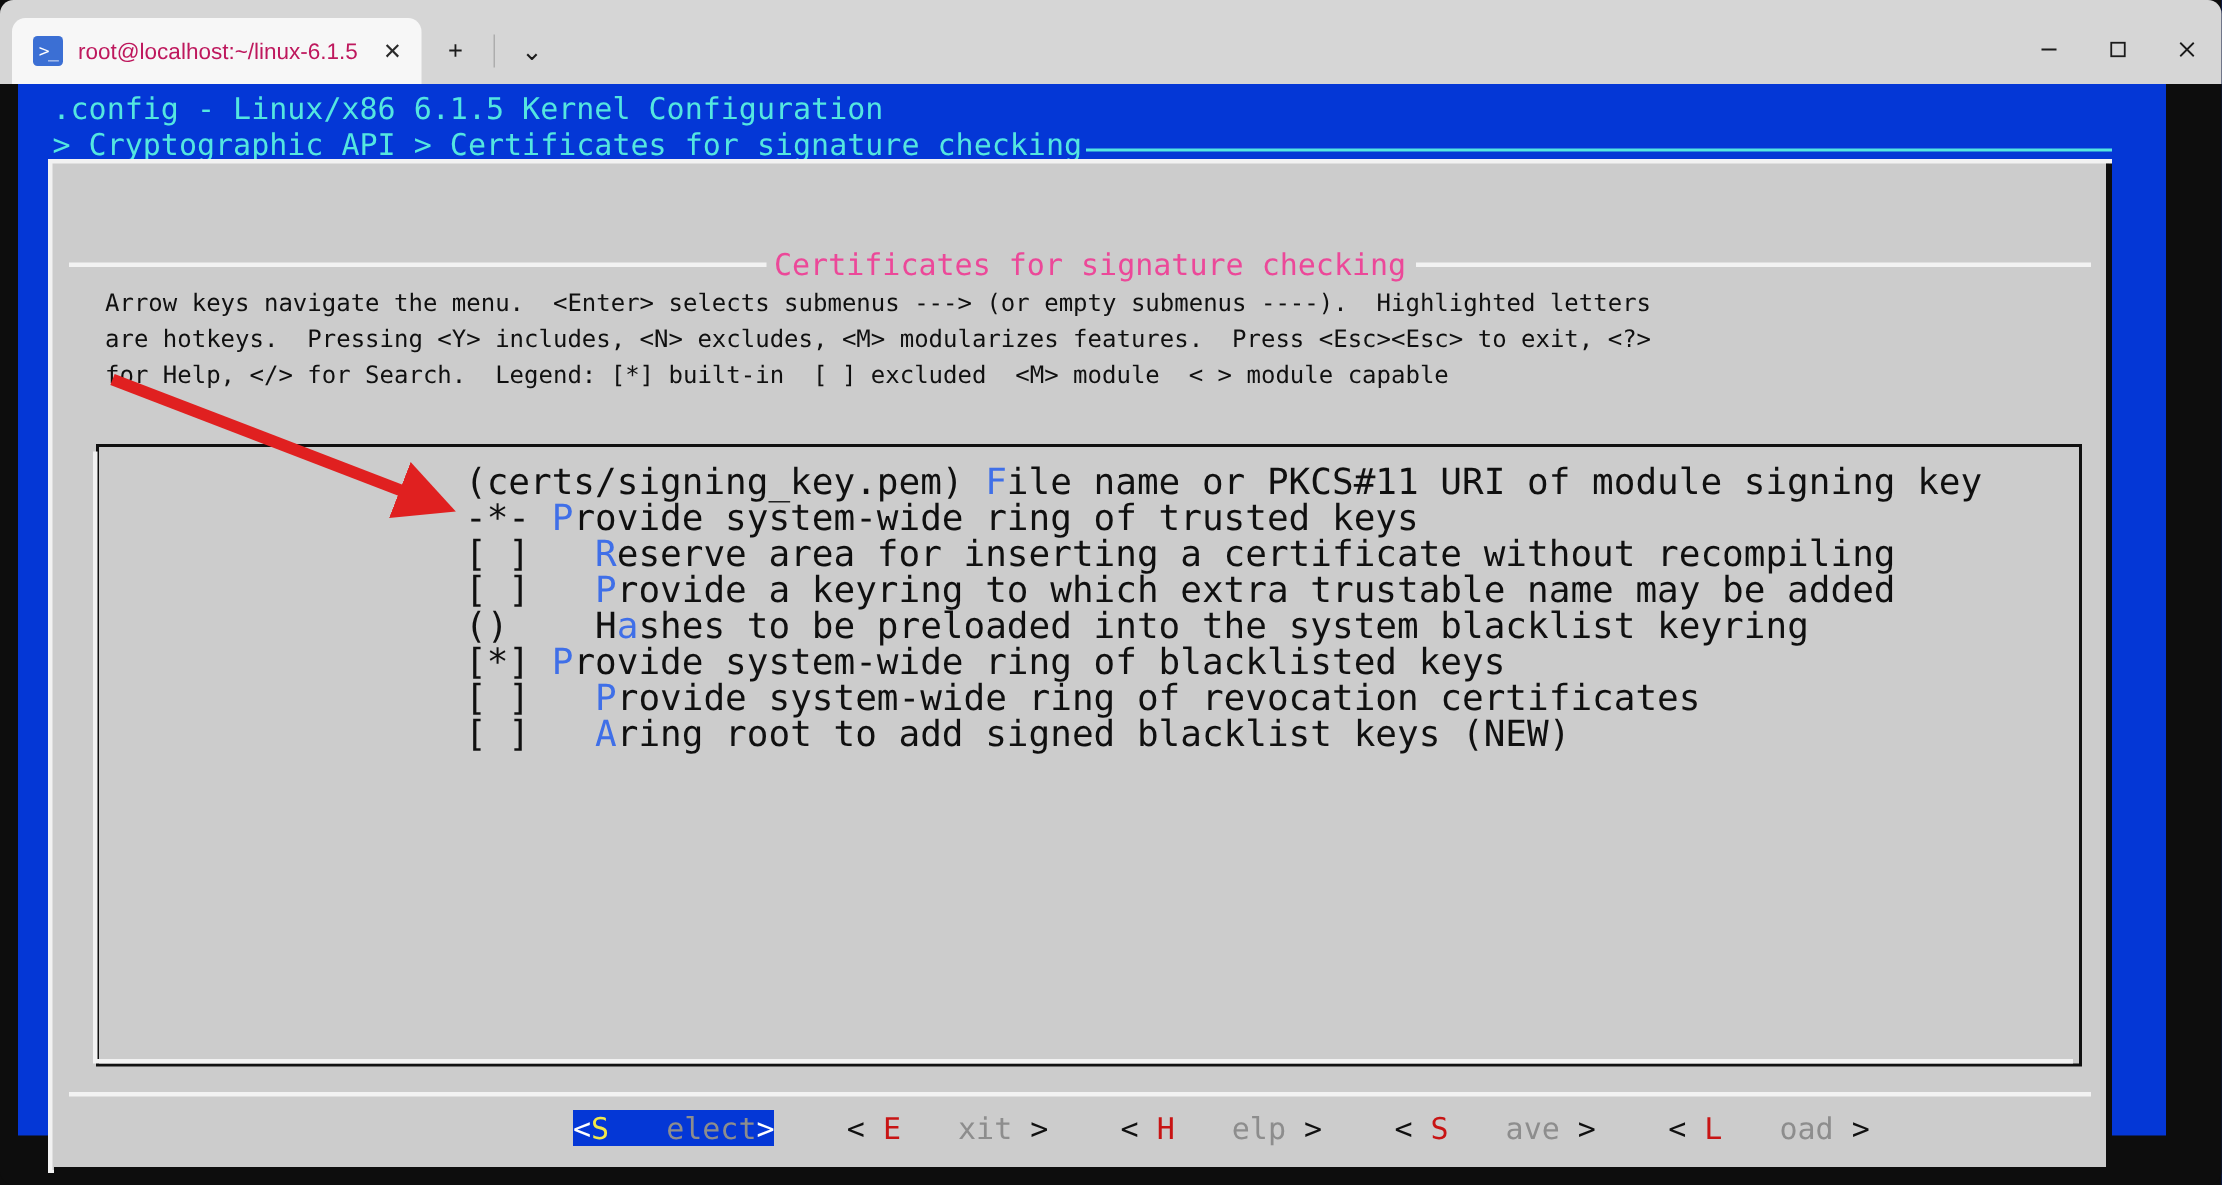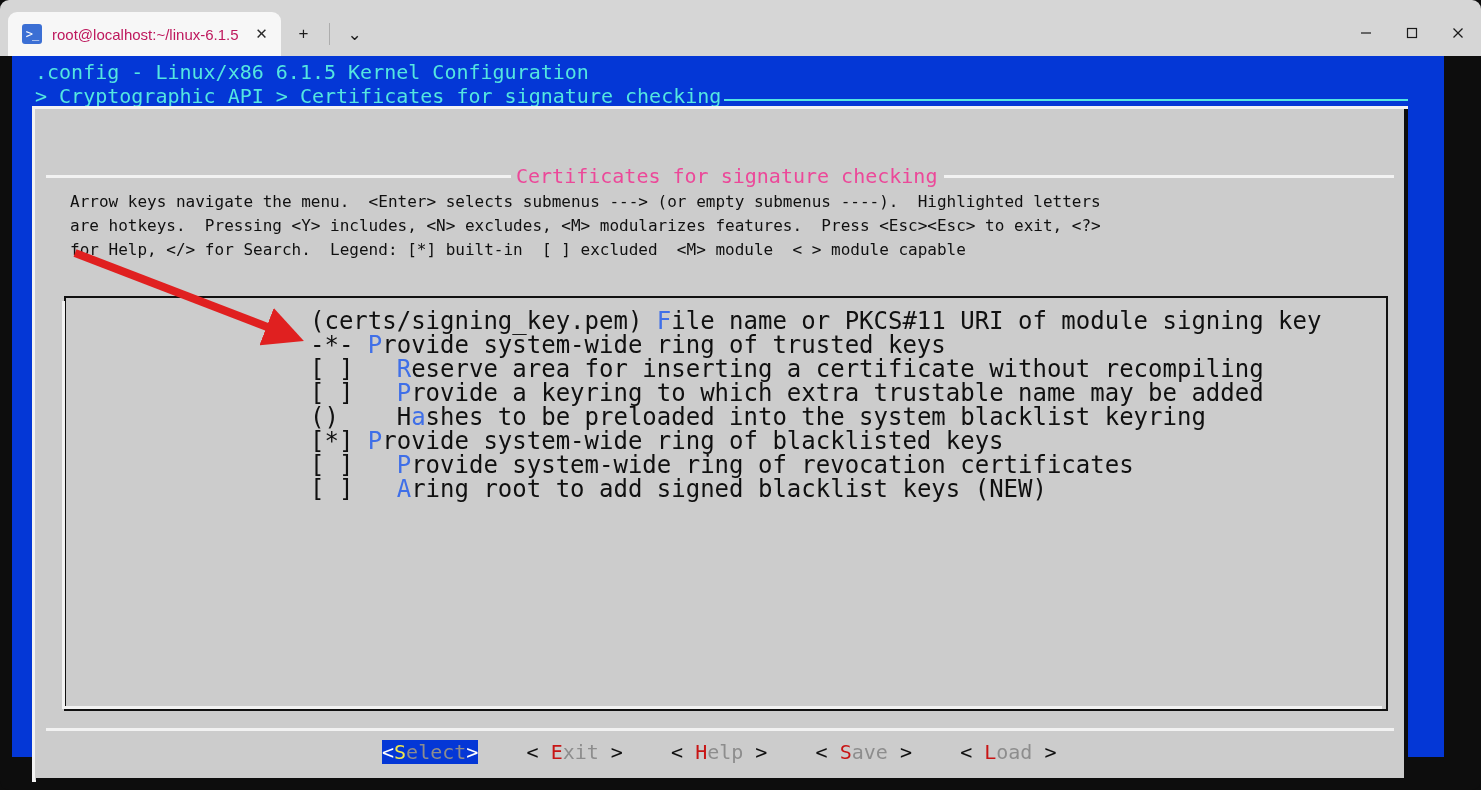--- a/index.html
+++ b/index.html
@@ -93,21 +93,21 @@
   .rowwrap{height:24px;}
 
   
   #btnsep{position:absolute;left:46px;top:672px;width:1348px;height:3px;background:#f2f2f2;}
   #buttons{
     position:absolute;left:0px;top:684px;width:1440px;font-size:20px;line-height:24px;
     display:flex;justify-content:flex-start;white-space:pre;padding-left:382px;
   }
   .btn{color:#101010;}
   .btn .hk{color:#c81414;}
-  .btn .lbl{color:#8d8d8d;}
+  .btn .lbl{color:#8d8d8d;margin-left:38px;}
   .btn.sel{background:#0437d6;color:#ffffff;}
   .btn.sel .hk{color:#f2e84a;}
   .gap{color:transparent;}
 
   
   #arrow{position:absolute;left:0;top:0;width:1481px;height:790px;pointer-events:none;}
 </style>
 </head>
 <body>
 

